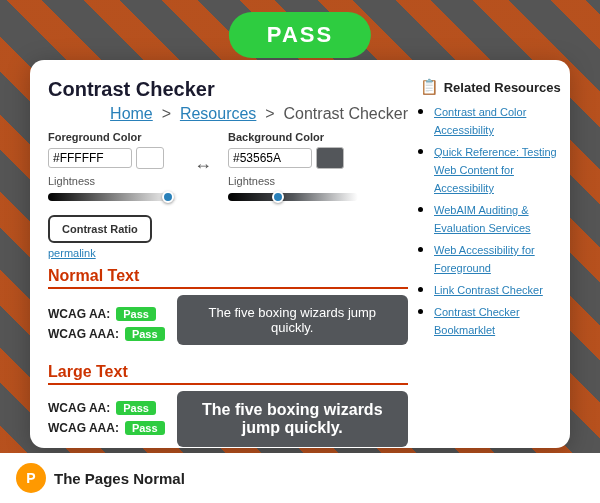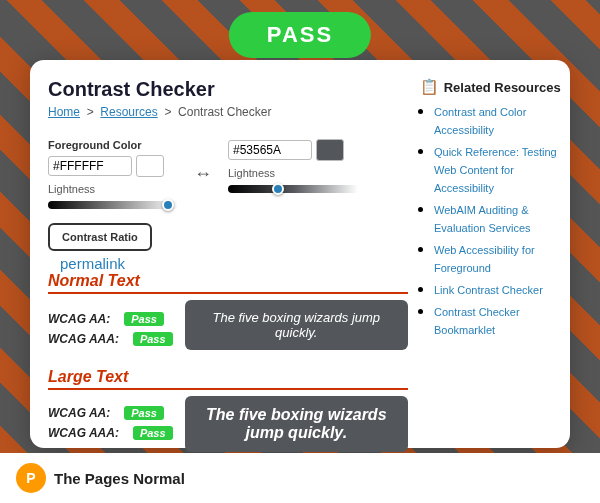--- a/index.html
+++ b/index.html
@@ -58,23 +58,24 @@
     }
 
     .card-title {
       font-size: 20px;
       font-weight: bold;
       color: #1a1a2e;
       margin-bottom: 4px;
     }
 
     .breadcrumb {
-      font-size: 12px;
+      font-size: 16px;
       color: #555;
-      margin-bottom: 20px;
+      margin-bottom: 8px;
+      text-align: right;
     }
 
     .breadcrumb a {
       color: #2980b9;
       text-decoration: underline;
     }
 
     .colors-row {
       display: flex;
       align-items: flex-start;
@@ -171,41 +172,41 @@
       font-weight: bold;
     }
 
     .contrast-ratio {
       font-size: 26px;
       font-weight: bold;
       color: #006600;
     }
 
     .permalink {
-      font-size: 15px;
+      font-size: 11px;
       color: #2980b9;
+      text-decoration: underline;
       display: block;
       margin-top: 4px;
       cursor: pointer;
-      margin-left: 12px;
     }
 
     .section-title {
       font-size: 16px;
       font-weight: bold;
       color: #cc3300;
       border-bottom: 2px solid #cc3300;
       padding-bottom: 2px;
       margin-bottom: 6px;
     }
 
     .wcag-row {
       display: flex;
       align-items: center;
-      gap: 14px;
+      gap: 6px;
       font-size: 12px;
       font-weight: bold;
       color: #222;
       margin-bottom: 3px;
     }
 
     .pass-tag {
       background: #2ecc40;
       color: #fff;
       font-size: 11px;
@@ -279,20 +280,21 @@
       padding-left: 14px;
     }
 
     .related-list li {
       margin-bottom: 4px;
     }
 
     .related-list a {
       font-size: 11px;
       color: #2980b9;
+      text-decoration: underline;
       line-height: 1.3;
     }
 
     
     .bottom-bar {
       position: absolute;
       bottom: 0;
       left: 0;
       right: 0;
       height: 50px;
@@ -326,21 +328,21 @@
       font-size: 15px;
       font-weight: bold;
       color: #222;
     }
 
     .left-panel {
       flex: 1;
     }
 
     .bottom-sections {
-      font-style: italic;
+      margin-top: 8px;
     }
   </style>
 </head>
 <body>
 
 <div class="pass-badge">PASS</div>
 
 <div class="card">
   <div class="card-header">
     <div class="left-panel">
@@ -367,20 +369,21 @@
           </div>
           <div class="lightness-label">Lightness</div>
           <div class="slider-track slider-fg" style="position:relative;">
             <div class="slider-thumb" style="right: 4px; left: auto;"></div>
           </div>
         </div>
 
         <div class="swap-icon">↔</div>
 
         <div class="color-group">
+          <div class="color-label">Background Color</div>
           <div class="color-input-row">
             <input class="color-input" type="text" value="#53565A" style="">
             <div class="color-swatch" style="background:#53565A;"></div>
           </div>
           <div class="lightness-label">Lightness</div>
           <div class="slider-track slider-bg" style="position:relative;">
             <div class="slider-thumb" style="left: 44px;"></div>
           </div>
         </div>
       </div>

